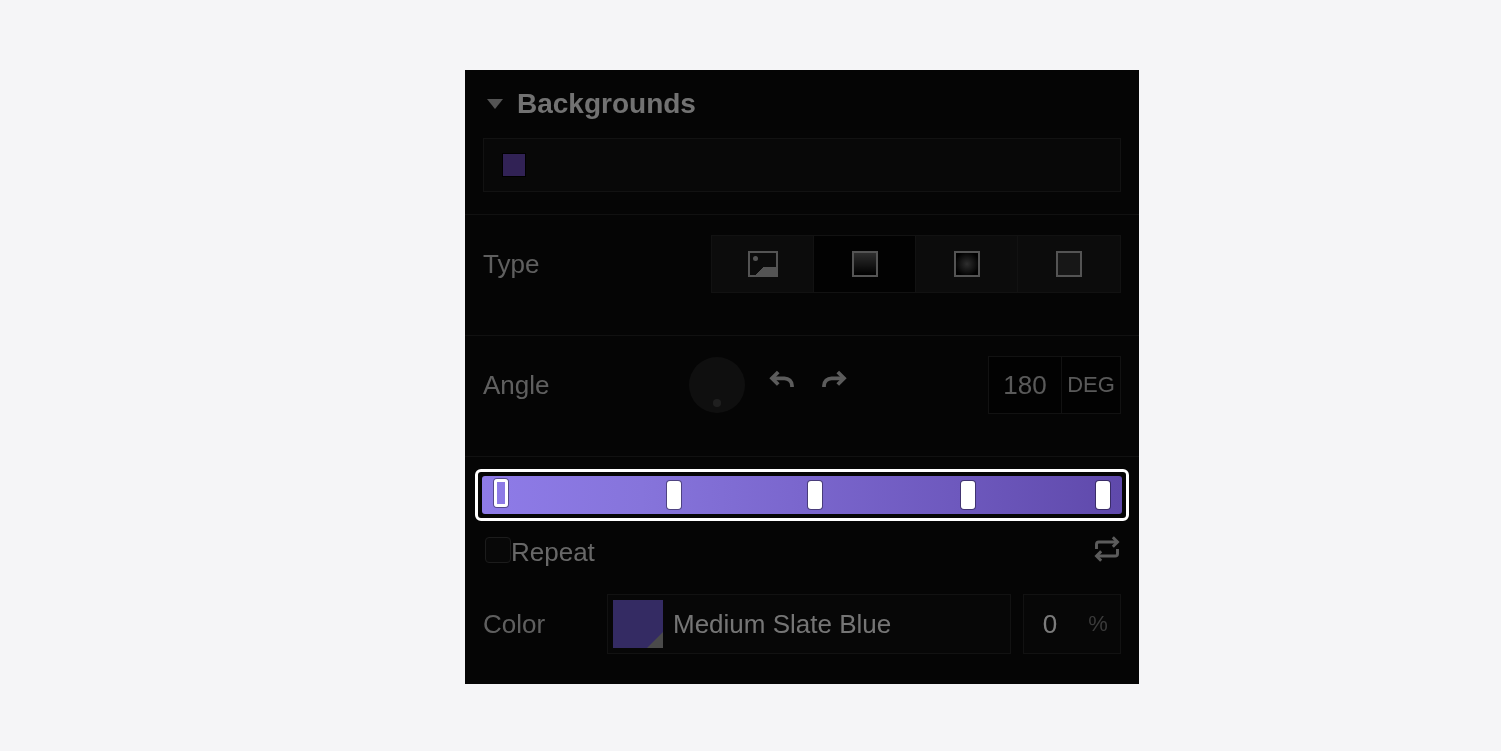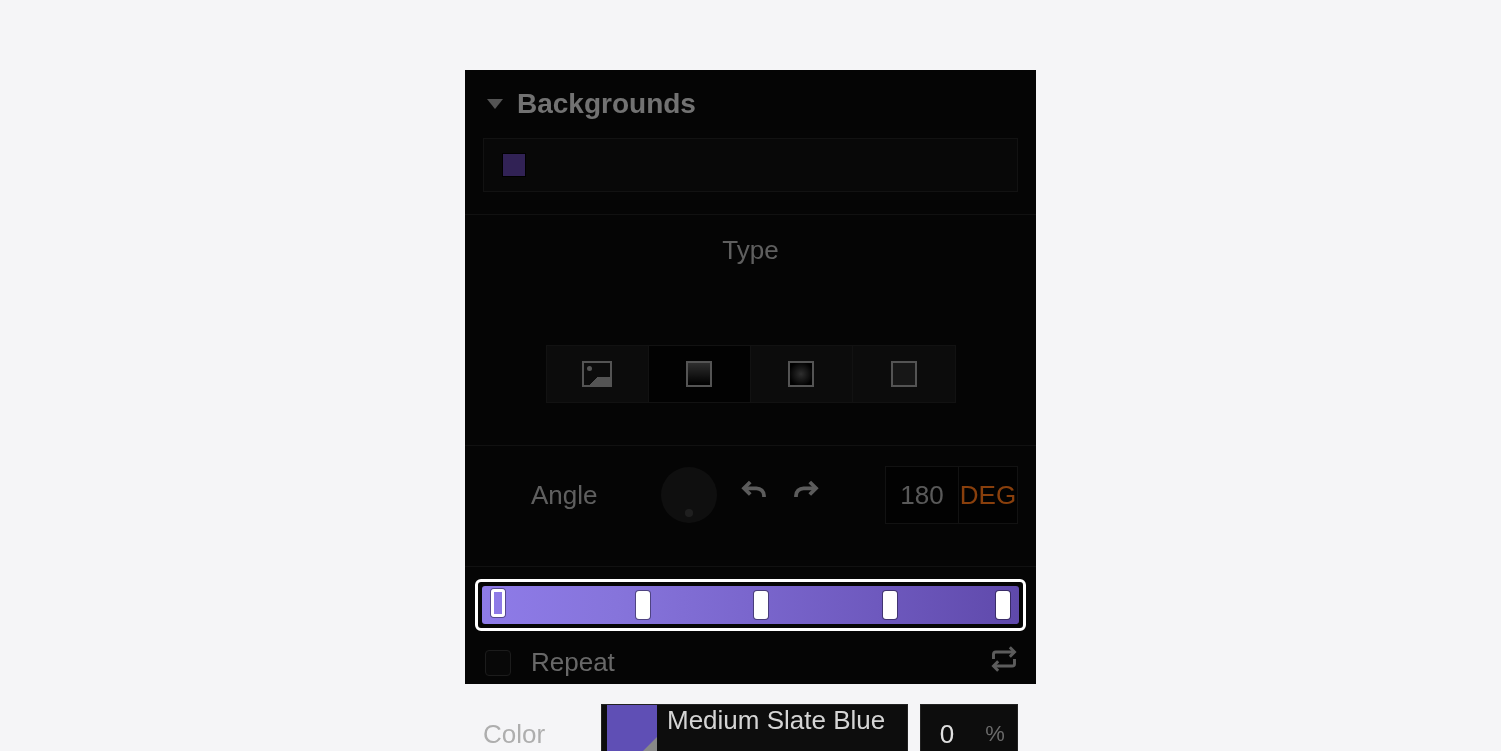--- a/index.html
+++ b/index.html
@@ -1,17 +1,17 @@
 <!DOCTYPE html>
 <html><head>
 <meta charset="utf-8">
 <style>
   html,body{margin:0;padding:0;width:1501px;height:751px;background:#f5f5f7;font-family:Arial,Helvetica,sans-serif;}
   .panel{
-    position:absolute;left:465px;top:70px;width:571px;height:614px;
+    position:absolute;left:465px;top:70px;width:674px;height:614px;
     background:#0a0a0a;
     color:#bfbfbf;
   }
   .dim-overlay{
     position:absolute;inset:0;background:rgba(0,0,0,0.45);pointer-events:none;
   }
   .section-header{
     display:flex;align-items:center;gap:14px;
     padding:18px 18px 10px 22px;
     font-size:28px;font-weight:600;color:#d0d0d0;
@@ -33,21 +33,21 @@
     background:#101010;border:1px solid #222;
     display:flex;align-items:center;gap:20px;
     padding:14px 18px;font-size:26px;color:#d5d5d5;
   }
   .swatch-sm{
     width:22px;height:22px;background:#5a3e9c;border:1px solid #000;
   }
   .divider{height:1px;background:#1f1f1f;margin-top:22px;}
   .row{
     display:flex;align-items:center;justify-content:space-between;
-    padding:20px 18px;font-size:26px;color:#aeaeae;flex-direction:column;
+    padding:20px 18px;font-size:26px;color:#aeaeae;
   }
   .row .label{flex:0 0 110px;}
   .type-group{
     display:flex;gap:0;background:#111;border:1px solid #222;
   }
   .type-btn{
     width:102px;height:56px;display:flex;align-items:center;justify-content:center;
     border-right:1px solid #222;box-sizing:border-box;
     background:#161616;
   }
@@ -79,21 +79,21 @@
     content:"";position:absolute;width:8px;height:8px;border-radius:50%;background:#3a3a3a;
     left:50%;bottom:6px;transform:translateX(-50%);
   }
   .angle-controls{display:flex;align-items:center;gap:22px;}
   .rot-btn{font-size:30px;color:#a8a8a8;}
   .angle-input{
     display:flex;align-items:center;background:#050505;border:1px solid #222;
     height:56px;
   }
   .angle-input .num{width:72px;text-align:center;font-size:26px;color:#a3a3a3;}
-  .angle-input .unit{width:58px;text-align:center;font-size:26px;color:#f97316;border-left:1px solid #222;line-height:56px;}
+  .angle-input .unit{width:58px;text-align:center;font-size:22px;color:#a3a3a3;border-left:1px solid #222;line-height:56px;}
   
   .grad-wrap{
     position:relative;margin:12px 10px 0 10px;
     border:3px solid #fff;border-radius:6px;
     padding:4px;box-sizing:border-box;
     z-index:5; 
   }
   .grad-bar{
     height:38px;border-radius:3px;
     background:linear-gradient(90deg,#8e7be8 0%,#8674db 25%,#7a66cd 50%,#6d58bd 75%,#5f49ab 100%);
@@ -104,48 +104,49 @@
     transform:translateX(-50%);
     box-shadow:0 0 0 1px rgba(0,0,0,0.4);
   }
   .grad-stop.active{
     background:transparent;border:3px solid #fff;width:14px;height:28px;top:3px;box-sizing:border-box;
   }
   .repeat-row{
     display:flex;align-items:center;justify-content:space-between;
     padding:14px 18px 6px 20px;font-size:26px;color:#bdbdbd;
   }
-  .repeat-left{display:flex;align-items:center;gap:20px;}
+  .repeat-left{display:flex;}
   .checkbox{
     width:24px;height:24px;background:#0f0f0f;border:1px solid #333;border-radius:4px;
   }
   .swap-icon{font-size:28px;color:#a8a8a8;}
   .color-row{
     display:flex;align-items:center;gap:0;
     padding:18px 18px 0 18px;font-size:26px;color:#aeaeae;
   }
   .color-row .label{flex:0 0 118px;}
   .color-field{
-    display:flex;background:#0d0d0d;border:1px solid #222;height:58px;flex:1;
+    display:flex;align-items:center;background:#0d0d0d;border:1px solid #222;height:58px;flex:1;
     overflow:hidden;
+    margin-left:6px;
   }
   .color-swatch{
     width:50px;height:48px;margin:0 10px 0 5px;background:#5f4fb5;position:relative;flex:0 0 50px;
   }
   .color-swatch::after{
     content:"";position:absolute;right:0;bottom:0;width:0;height:0;
     border-left:16px solid transparent;border-bottom:16px solid #888;
   }
   .color-name{font-size:26px;color:#d5d5d5;white-space:nowrap;}
   .pct-field{
     display:flex;align-items:center;background:#0d0d0d;border:1px solid #222;height:58px;margin-left:12px;
   }
   .pct-field .num{width:52px;text-align:center;font-size:26px;color:#e0e0e0;}
   .pct-field .unit{width:44px;text-align:center;font-size:22px;color:#6a6a6a;}
-  .angle-row{display:flex;align-items:center;justify-content:space-between;padding:20px 18px;font-size:26px;color:#aeaeae;margin-left:48px;}
+  .angle-row{display:flex;align-items:center;justify-content:space-between;padding:20px 18px;font-size:26px;color:#aeaeae;}
 </style>
 </head>
 <body>
 
 <div class="panel">
 
   <div class="section-header">
     <span class="caret-down"></span>
     <span>Backgrounds</span>
   </div>

